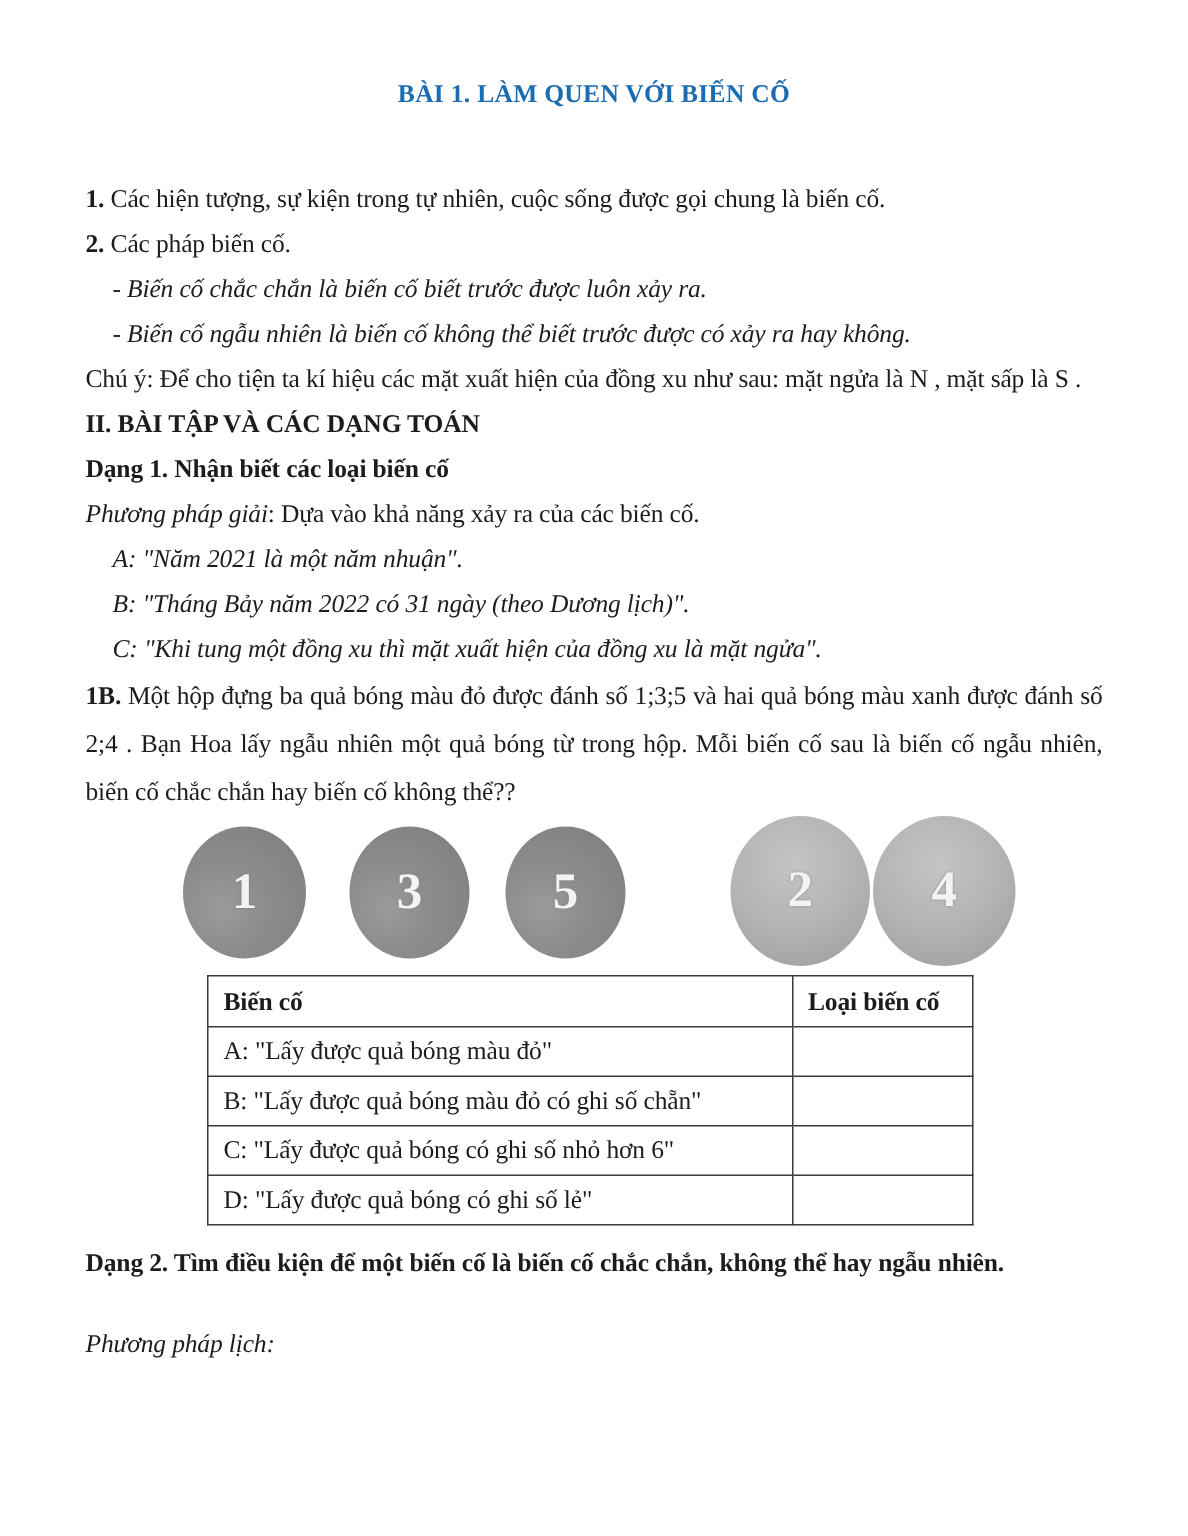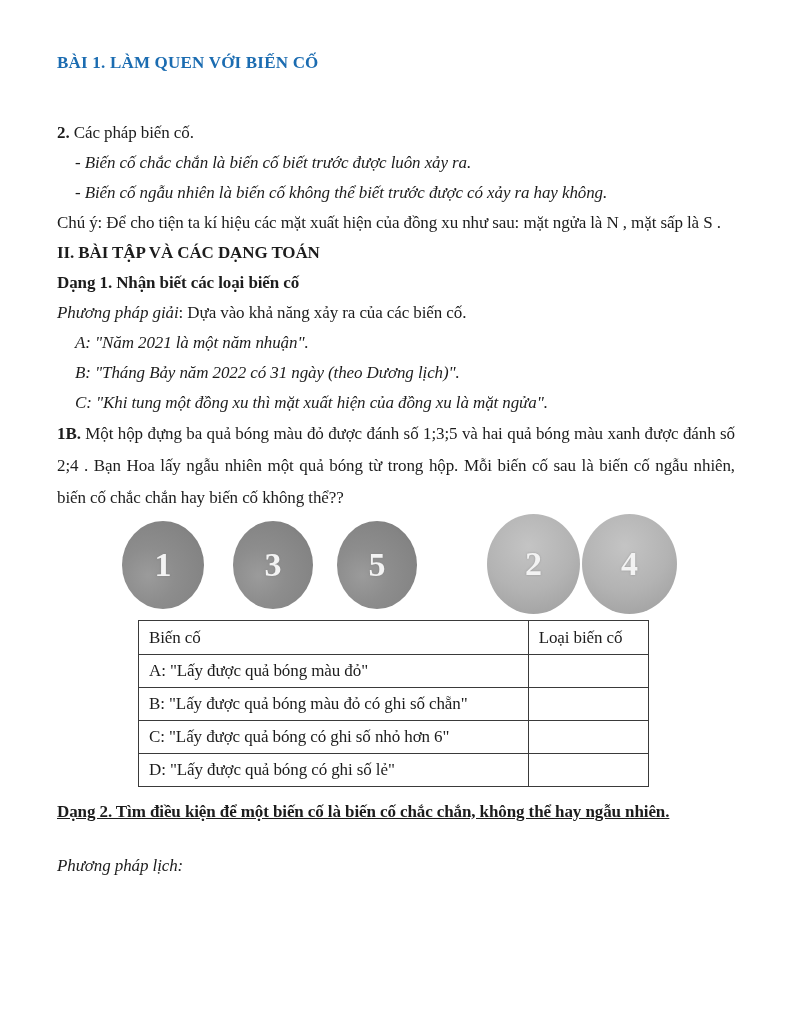--- a/index.html
+++ b/index.html
@@ -7,21 +7,21 @@
     width: 792px; height: 1024px;
     background: #ffffff;
     font-family: "Liberation Serif", serif;
     font-size: 17px;
     color: #1c1c1c;
     overflow: hidden;
   }
   .page { padding: 52px 57px 0 57px; width: 678px; }
 
   .doc-title {
-    text-align: left;
+    text-align: center;
     font-weight: bold;
     font-size: 17px;
     color: #1b6cb1;
     line-height: 22px;
     margin-bottom: 44px;
     letter-spacing: 0.2px;
   }
 
   .line  { line-height: 30px; letter-spacing: -0.1px; }
   .bold  { font-weight: bold; }
@@ -66,34 +66,35 @@
   }
   .events-table th, .events-table td {
     border: 1px solid #3a3a3a;
     padding: 2px 10px;
     text-align: left;
     vertical-align: middle;
     font-size: 17px;
     height: 28px;
     letter-spacing: -0.1px;
   }
-  .events-table th { font-weight: normal; height: 29px; }
+  .events-table th { font-weight: bold; height: 29px; }
   .col-event { width: 366px; }
   .col-type  { width: 113px; }
 
-  .dang2-heading { margin-top: 10px; text-decoration: underline; }
+  .dang2-heading { margin-top: 10px; }
 </style>
 </head>
 <body>
 
 <div class="page">
 
   <div class="doc-title">BÀI 1. LÀM QUEN VỚI BIẾN CỐ</div>
 
 
+  <div class="line"><span class="bold">1.</span><span> Các hiện tượng, sự kiện trong tự nhiên, cuộc sống được gọi chung là biến cố.</span></div>
 
   <div class="line"><span class="bold">2.</span><span> Các pháp biến cố.</span></div>
 
   <div class="line indent">- Biến cố chắc chắn là biến cố biết trước được luôn xảy ra.</div>
   <div class="line indent">- Biến cố ngẫu nhiên là biến cố không thể biết trước được có xảy ra hay không.</div>
 
   <div class="line">Chú ý: Để cho tiện ta kí hiệu các mặt xuất hiện của đồng xu như sau: mặt ngửa là N , mặt sấp là S .</div>
 
   <div class="line bold">II. BÀI TẬP VÀ CÁC DẠNG TOÁN</div>
 

